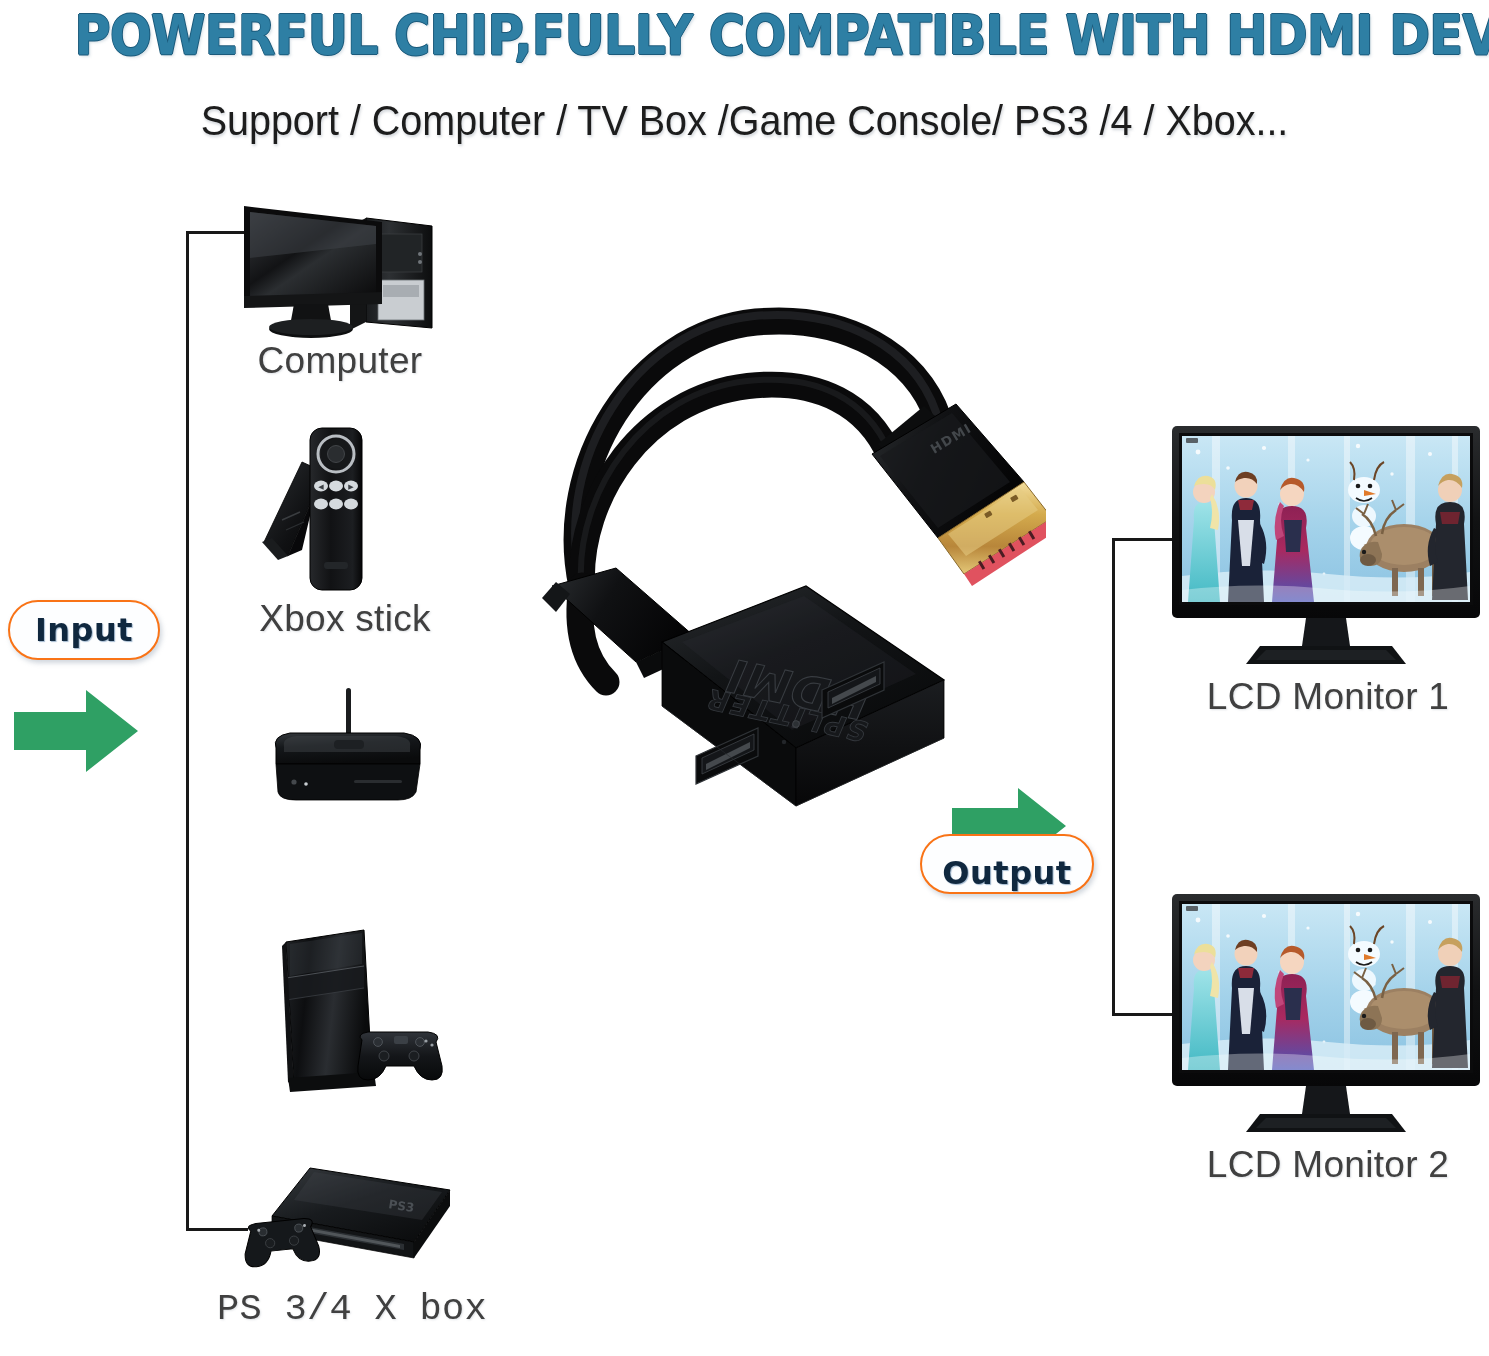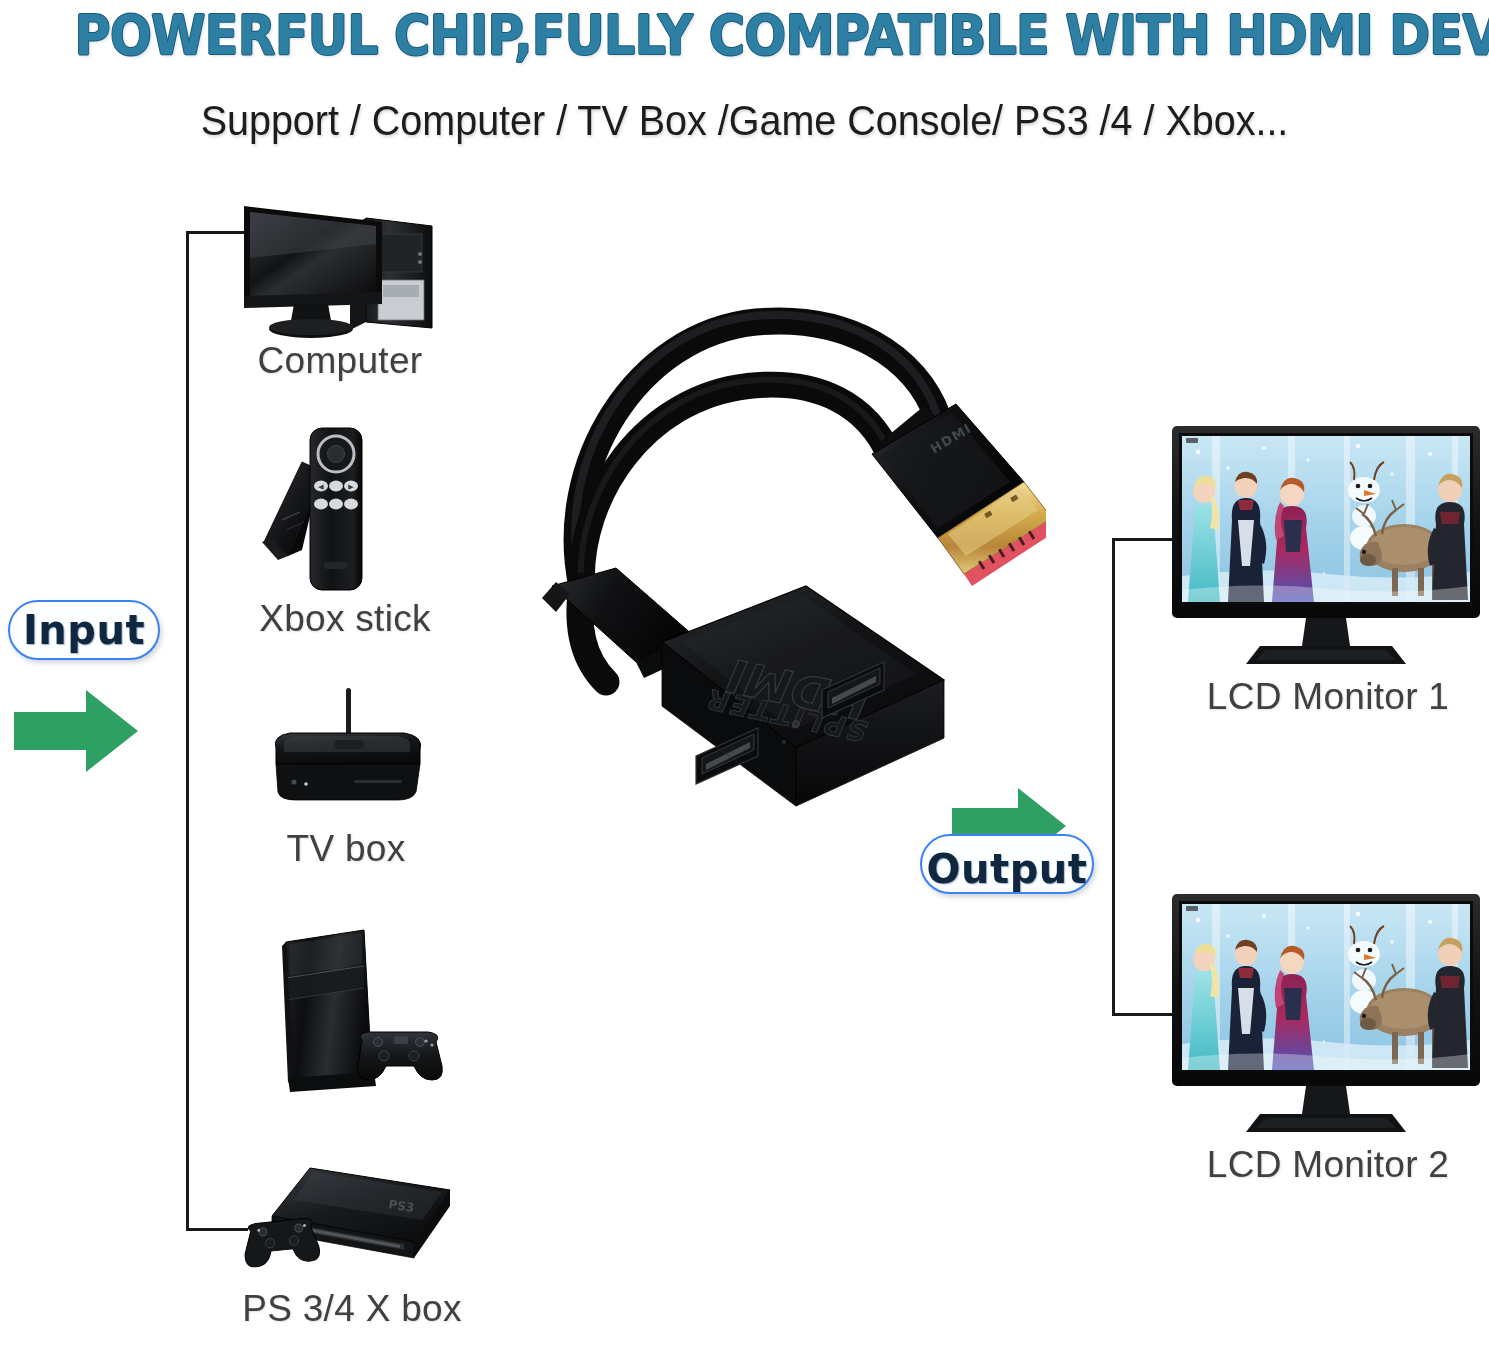--- a/index.html
+++ b/index.html
@@ -88,26 +88,26 @@
   }
   .bracket .tick {
     position: absolute;
     height: 3px;
     background: #181818;
   }
 
   
   .io-pill {
     position: absolute;
-    border: 2px solid #3b82f6;
+    border: 2px solid #f97316;
     border-radius: 30px;
     background: #fdfeff;
     font-family: "DejaVu Sans", sans-serif;
     font-weight: bold;
-    font-size: 40px;
+    font-size: 32px;
     color: #10283f;
     text-align: center;
     box-shadow: 2px 3px 5px rgba(150,165,180,0.45);
     text-shadow: 1px 1px 1px rgba(90,130,170,0.55);
     letter-spacing: 0.5px;
     display: flex;
     align-items: center;
     justify-content: center;
   }
   .arrow-green { position: absolute; }
@@ -230,21 +230,20 @@
 
       <path d="M26,76 L170,76 L166,104 Q162,112 148,112 L46,112 Q30,112 28,104 Z" fill="#0e1012" stroke="#000" stroke-width="0.8"></path>
 
       <path d="M34,58 Q32,50 46,48 L146,48 Q162,50 160,58 L160,64 L34,64 Z" fill="#3d4145" opacity="0.5"></path>
       <rect x="84" y="52" width="30" height="9" rx="4" fill="#1d2023"></rect>
       <circle cx="44" cy="94" r="2.6" fill="#44484c"></circle>
       <circle cx="56" cy="96" r="1.8" fill="#c9ced2"></circle>
       <rect x="104" y="92" width="48" height="3" rx="1.5" fill="#2a2d30"></rect>
     </svg>
   </div>
-  <div class="dev-label" style="left:196px; top:828px; width:300px;">TV box</div>
 
   <div class="thumb" style="left:268px; top:926px;">
     <svg width="196" height="172" viewBox="0 0 196 172">
       <defs>
         <linearGradient id="ps4G" x1="0" y1="0" x2="1" y2="0.2">
           <stop offset="0%" stop-color="#202326"></stop>
           <stop offset="30%" stop-color="#0d0e10"></stop>
           <stop offset="62%" stop-color="#2a2d31"></stop>
           <stop offset="100%" stop-color="#0a0b0c"></stop>
         </linearGradient>
@@ -306,21 +305,21 @@
         <path d="M8,8 Q2,2 14,1 L62,1 Q74,2 68,10 L74,30 Q76,44 64,44 Q52,44 48,30 L26,30 Q22,44 10,44 Q-2,44 0,30 Z" fill="#15181b" stroke="#000" stroke-width="1"></path>
         <circle cx="20" cy="10" r="4" fill="#292d31" stroke="#5b6066" stroke-width="0.7"></circle>
         <circle cx="56" cy="10" r="4" fill="#292d31" stroke="#5b6066" stroke-width="0.7"></circle>
         <circle cx="26" cy="22" r="4.6" fill="#1a1d20" stroke="#474b50" stroke-width="0.7"></circle>
         <circle cx="50" cy="22" r="4.6" fill="#1a1d20" stroke="#474b50" stroke-width="0.7"></circle>
         <circle cx="62" cy="8" r="1.5" fill="#a9aeb3"></circle>
         <circle cx="16" cy="8" r="1.5" fill="#a9aeb3"></circle>
       </g>
     </svg>
   </div>
-  <div class="dev-label" style="left:182px; top:1288px; width:340px;">PS 3/4 X box</div>
+  <div class="dev-label" style="left:182px; top:1288px; width:340px;font-family:Liberation Mono, monospace;">PS 3/4 X box</div>
 
   <div class="thumb" style="left:486px; top:286px;">
     <svg width="560" height="630" viewBox="0 0 560 630">
       <defs>
         <linearGradient id="cabG" x1="0" y1="0" x2="0" y2="1">
           <stop offset="0%" stop-color="#3a3d41"></stop>
           <stop offset="35%" stop-color="#121315"></stop>
           <stop offset="100%" stop-color="#060607"></stop>
         </linearGradient>
         <linearGradient id="bodyTop" x1="0.15" y1="0" x2="0.85" y2="1">

